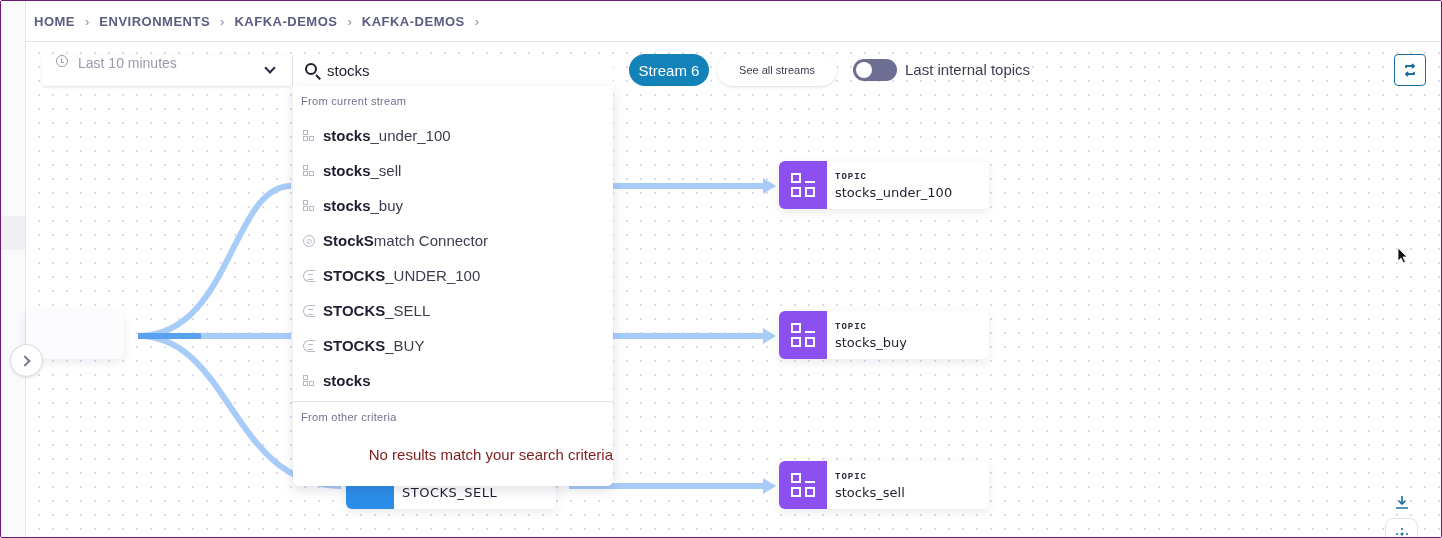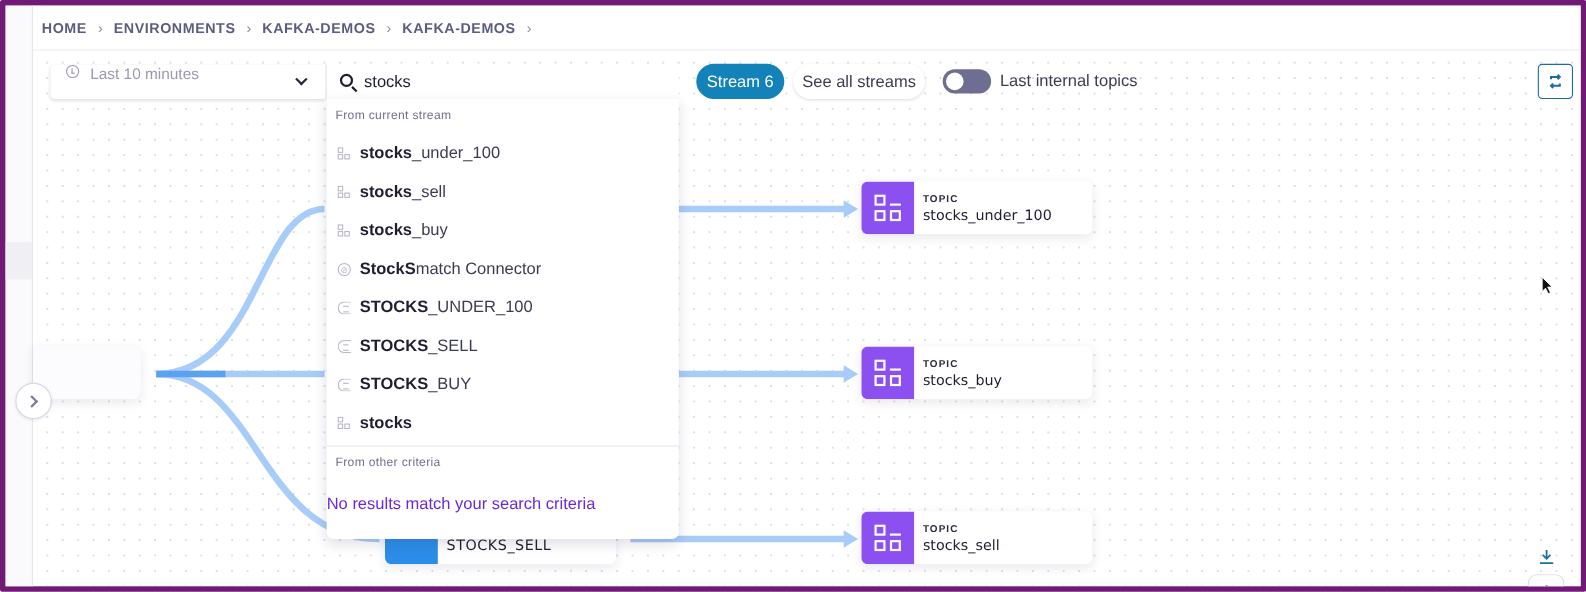--- a/index.html
+++ b/index.html
@@ -1,17 +1,17 @@
 <!DOCTYPE html>
 <html><head>
 <meta charset="utf-8">
 <style>
   * { box-sizing: border-box; margin: 0; padding: 0; }
   html, body { width: 1442px; height: 538px; overflow: hidden; background: #fff; font-family: "Liberation Sans", sans-serif; }
-  .frame { position: absolute; left: 0; top: 0; width: 1442px; height: 538px; border: 5px solid #701a75; border-radius: 2px; overflow: hidden; background: #fff; }
+  .frame { position: absolute; left: 0; top: 0; width: 1442px; height: 538px; border: 1px solid #701a75; border-radius: 2px; overflow: hidden; background: #fff; }
   .left-rail { position: absolute; left: 0; top: 0; width: 25px; height: 538px; background: #fafafc; border-right: 1px solid #e6e6ee; }
   .left-rail .band { position: absolute; left: 0; top: 215px; width: 24px; height: 34px; background: #f0f0f4; }
   .breadcrumb-bar { position: absolute; left: 25px; top: 0; right: 0; height: 41px; border-bottom: 1px solid #e6e6ee; display: flex; align-items: center; padding-left: 8px; background: #fff; }
   .crumb { font-size: 13px; font-weight: bold; letter-spacing: 0.5px; color: #5c5c80; }
   .crumb-sep { font-size: 13px; color: #8a8aa6; margin: 0 10px; }
   .canvas { position: absolute; left: 25px; top: 41px; right: 0; bottom: 0;
     background-color: #fff;
     background-image: radial-gradient(circle, #dcdcec 1px, transparent 1.2px);
     background-size: 14px 14px; background-position: 6px 4px; }
   .time-select { position: absolute; left: 41px; top: 54px; width: 250px; height: 31px; background: #fff; border-radius: 4px 0 0 4px; box-shadow: 0 1px 3px rgba(0,0,0,0.12); display: flex; align-items: flex-start; padding-left: 14px; }
@@ -23,42 +23,42 @@
   .search-box .mag { width: 12px; height: 12px; border: 2px solid #1e1e30; border-radius: 50%; position: relative; margin-right: 10px; margin-top: -3px; }
   .search-box .mag::after { content: ""; position: absolute; left: 9px; top: 9px; width: 6px; height: 2px; background: #1e1e30; transform: rotate(45deg); transform-origin: left center; }
   .search-box input { border: none; outline: none; font-size: 15px; color: #1e1e30; font-family: "Liberation Sans", sans-serif; width: 260px; background: transparent; }
   .dropdown { position: absolute; left: 292px; top: 85px; width: 320px; height: 400px; background: #fff; border-radius: 0 0 6px 6px; box-shadow: 0 4px 12px rgba(40,40,80,0.15); z-index: 10; }
   .dd-section { font-size: 11px; color: #707090; letter-spacing: 0.3px; padding-left: 8px; }
   .dd-item { position: absolute; left: 0; width: 320px; height: 35px; display: flex; align-items: center; padding-left: 10px; cursor: pointer; }
   .dd-item .ico { width: 12px; height: 12px; margin-right: 8px; color: #b8b8c8; font-size: 11px; line-height: 12px; text-align: center; }
   .dd-item .txt { font-size: 15px; color: #3c3c50; }
   .dd-item .txt b { color: #1e1e30; font-weight: bold; }
   .dd-divider { position: absolute; left: 0; top: 315px; width: 320px; height: 1px; background: #e6e6ee; }
-  .no-results { position: absolute; left: 0; top: 360px; width: 320px; text-align: left; font-size: 15px; color: #6d28d9; }
+  .no-results { position: absolute; left: 0; top: 360px; width: 320px; text-align: right; font-size: 15px; color: #7f1d1d; }
   .ico-topic { display: inline-grid; grid-template-columns: 5px 5px; grid-template-rows: 5px 5px; gap: 1px; }
   .ico-topic span { border: 1px solid #b8b8c8; }
   .ico-topic span:nth-child(2) { border: none; }
   .ico-conn { border: 1px solid #b8b8c8; border-radius: 50%; font-size: 8px !important; }
   .ico-ksql { border: 1px solid #b8b8c8; border-radius: 50% 0 0 50%; border-right: none; position: relative; }
   .ico-ksql::after { content: ""; position: absolute; left: 4px; top: 3px; width: 5px; height: 4px; border-top: 1px solid #b8b8c8; border-bottom: 1px solid #b8b8c8; }
   .stream-btn { position: absolute; left: 628px; top: 53px; width: 80px; height: 32px; border-radius: 16px; background: #1282b8; color: #fff; font-size: 15px; display: flex; align-items: center; justify-content: center; border: none; }
-  .all-streams-btn { position: absolute; left: 716px; top: 53px; width: 120px; height: 32px; border-radius: 16px; background: #fff; color: #3c3c50; font-size: 15px; display: flex; align-items: center; justify-content: center; box-shadow: 0 1px 3px rgba(0,0,0,0.14); }
+  .all-streams-btn { position: absolute; left: 716px; top: 53px; width: 120px; height: 32px; border-radius: 16px; background: #fff; color: #3c3c50; font-size: 11px; display: flex; align-items: center; justify-content: center; box-shadow: 0 1px 3px rgba(0,0,0,0.14); }
   .toggle { position: absolute; left: 852px; top: 58px; width: 44px; height: 22px; border-radius: 11px; background: #6e6e92; }
   .toggle .knob { position: absolute; left: 3px; top: 3px; width: 16px; height: 16px; border-radius: 50%; background: #fff; }
   .toggle-label { position: absolute; left: 904px; top: 60px; font-size: 15px; color: #3c3c50; }
   .sync-btn { position: absolute; left: 1393px; top: 53px; width: 32px; height: 32px; border: 1.5px solid #1a6f9e; border-radius: 4px; background: #fff; display: flex; align-items: center; justify-content: center; }
   .node-src { position: absolute; left: 25px; top: 310px; width: 98px; height: 48px; background: #fcfcfe; border-radius: 0 8px 8px 0; box-shadow: 0 3px 10px rgba(40,40,80,0.1); }
   .expand-btn { position: absolute; left: 9px; top: 343px; width: 33px; height: 33px; border-radius: 50%; background: #fff; border: 1px solid #d8d8e4; box-shadow: 0 1px 3px rgba(0,0,0,0.1); display: flex; align-items: center; justify-content: center; }
   .expand-btn .chev-r { width: 8px; height: 8px; border-right: 2px solid #7a7a96; border-top: 2px solid #7a7a96; transform: rotate(45deg); margin-left: -3px; }
   .topic-node { position: absolute; left: 778px; width: 210px; height: 48px; background: #fff; border-radius: 6px; box-shadow: 0 3px 10px rgba(40,40,80,0.1); overflow: hidden; }
   .topic-node .badge { position: absolute; left: 0; top: 0; width: 48px; height: 48px; background: #8c4ff0; display: flex; align-items: center; justify-content: center; }
   .topic-node .big-ico { display: grid; grid-template-columns: 10px 10px; grid-template-rows: 10px 10px; gap: 4px; }
   .topic-node .big-ico span { border: 2px solid #fff; }
   .topic-node .big-ico span:nth-child(2) { border: none; border-bottom: 2px solid #fff; }
-  .topic-node .kind { position: absolute; left: 56px; top: 11px; font-size: 9px; font-weight: bold; letter-spacing: 1px; color: #2a2a40; }
+  .topic-node .kind { position: absolute; left: 56px; top: 11px; font-size: 9px; font-weight: bold; letter-spacing: 1px; color: #2a2a40; font-family: Liberation Mono, monospace; }
   .topic-node .name { position: absolute; left: 56px; top: 24px; font-size: 13px; color: #1e1e30; font-family: "DejaVu Sans", sans-serif; }
   .ksql-node { position: absolute; left: 345px; top: 460px; width: 210px; height: 48px; background: #fff; border-radius: 6px; box-shadow: 0 3px 10px rgba(40,40,80,0.1); overflow: hidden; }
   .ksql-node .badge { position: absolute; left: 0; top: 0; width: 48px; height: 48px; background: #2c8de8; }
   .ksql-node .name { position: absolute; left: 56px; top: 24px; font-size: 13px; color: #1e1e30; font-family: "DejaVu Sans", sans-serif; letter-spacing: 0.5px; }
   svg.edges { position: absolute; left: 0; top: 0; }
   .dl-icon { position: absolute; left: 1394px; top: 494px; width: 14px; height: 14px; }
   .fit-btn { position: absolute; left: 1384px; top: 517px; width: 33px; height: 30px; border: 1px solid #e0e0ea; border-radius: 8px; background: #fff; }
   .cursor { position: absolute; left: 1396px; top: 246px; }
 </style>
 </head>

